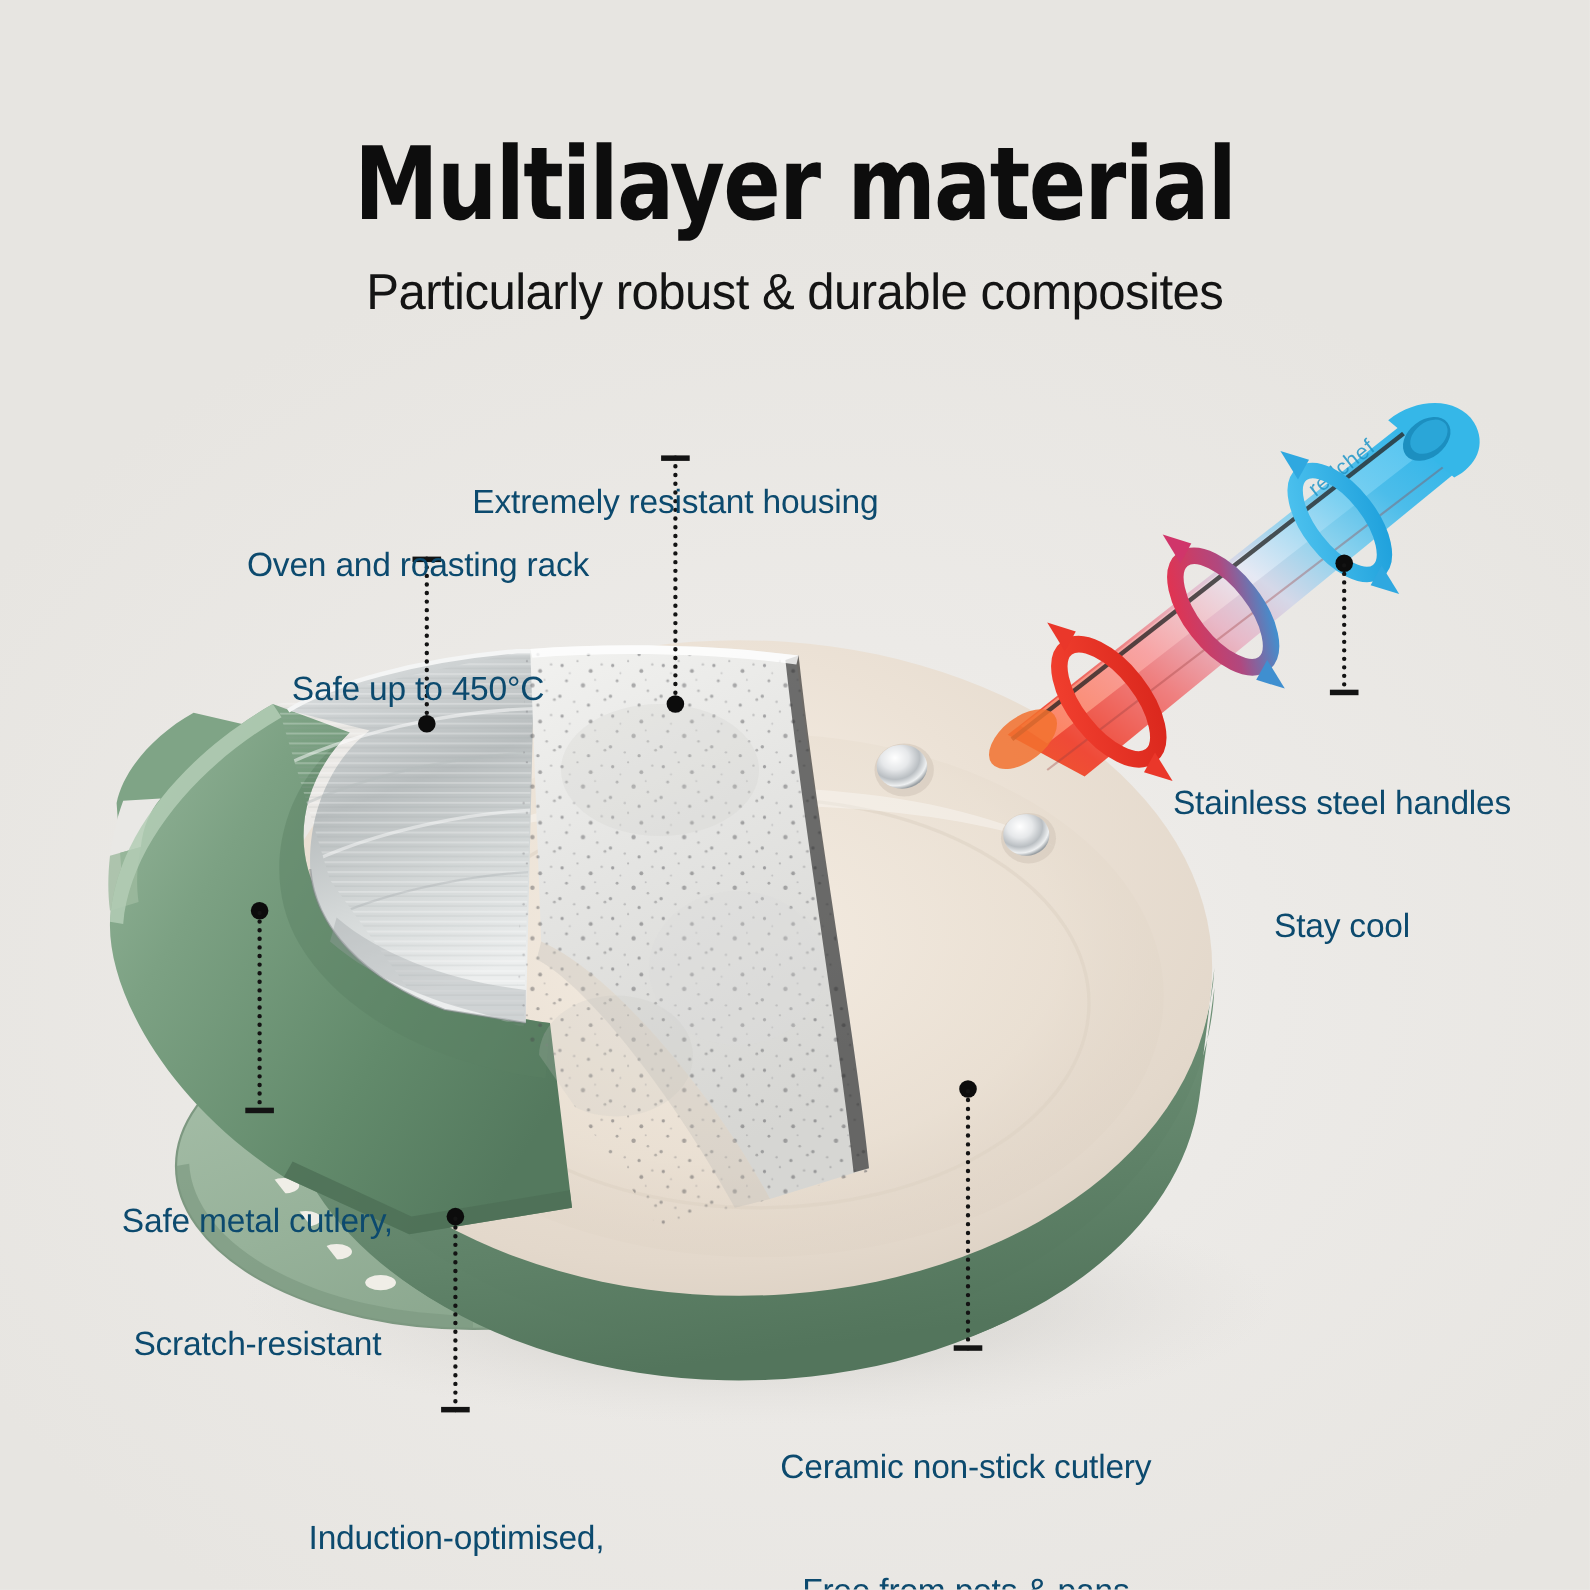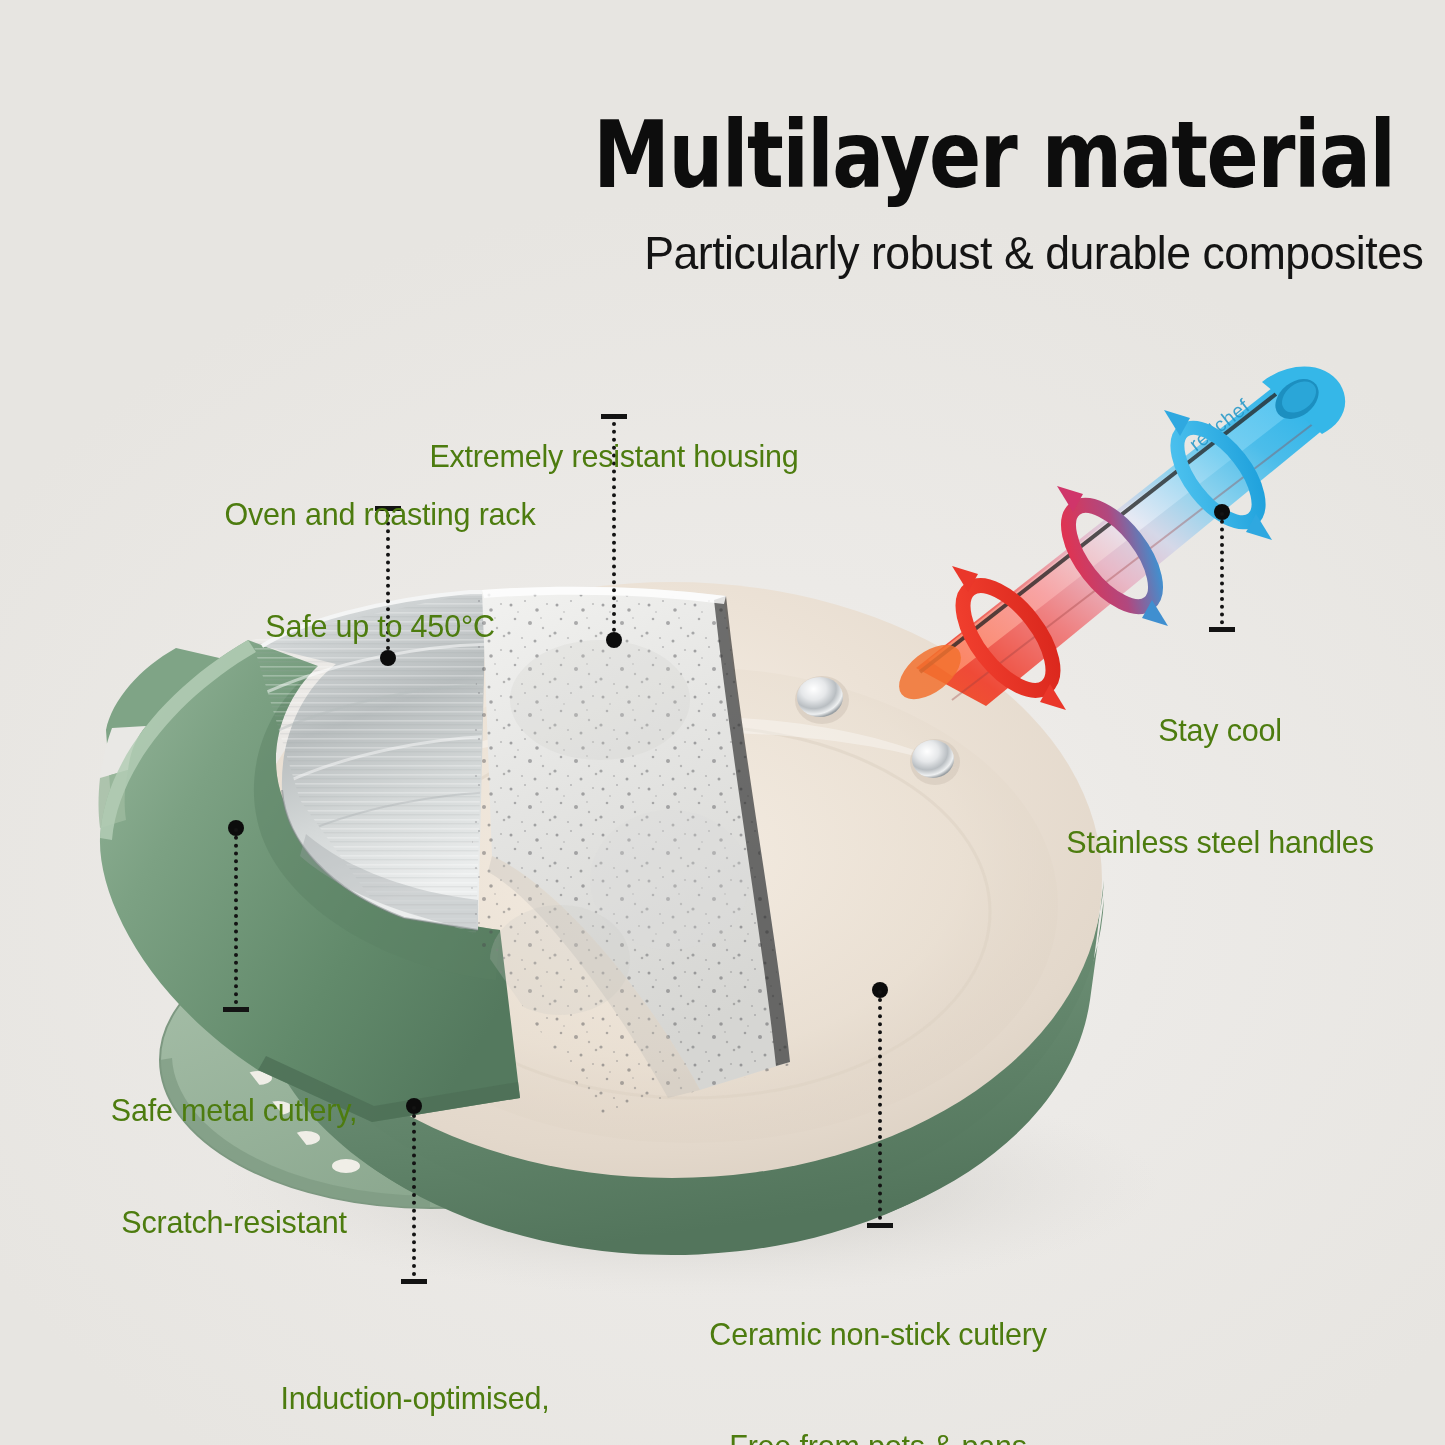--- a/index.html
+++ b/index.html
@@ -14,21 +14,21 @@
     background:
       radial-gradient(ellipse 900px 700px at 52% 62%, #f2f1ee 0%, #eceae7 45%, #e7e5e1 100%),
       #eae9e6;
     position:relative;
     color:#1a1a1a;
   }
 
   #stage { position:absolute; inset:0; }
 
   
-  .header { position:absolute; top:0; left:0; width:100%; text-align:right; }
+  .header { position:absolute; top:12px; left:0; width:100%; text-align:center; }
 
   .title {
     font-family:"Liberation Sans Narrow","DejaVu Sans Condensed","Liberation Sans", sans-serif;
     font-weight:700;
     font-size:92px;
     letter-spacing:-1.5px;
     line-height:1;
     color:#0d0d0d;
     margin-top:110px;
     transform:scaleX(0.93);
@@ -41,21 +41,21 @@
     margin-top:24px;
     letter-spacing:-0.5px;
     transform:scaleX(0.97);
   }
 
   
   .label {
     position:absolute;
     font-size:30.5px;
     line-height:1.22;
-    color:#4d7c0f;
+    color:#0c4a6e;
     letter-spacing:-0.2px;
     white-space:pre;
   }
   .label.c  { text-align:center; }
 
   
   .leader { position:absolute; }
   .leader .stem {
     position:absolute; left:50%; top:0;
     width:0; height:100%;
@@ -536,22 +536,22 @@
   <div class="label c" style="left:314px; top:364px; width:600px;">
     <div>Extremely resistant housing</div>
   </div>
 
   <div class="label c" style="left:100px; top:422px; width:560px;text-align:center;">
     <div>Oven and roasting rack</div>
     <div>Safe up to 450°C</div>
   </div>
 
   <div class="label c" style="left:1000px; top:638px; width:440px;">
+    <div>Stainless steel handles</div>
     <div>Stay cool</div>
-    <div>Stainless steel handles</div>
   </div>
 
   <div class="label c" style="left:24px; top:1018px; width:420px;">
     <div>Safe metal cutlery,</div>
     <div>Scratch-resistant</div>
   </div>
 
   <div class="label c" style="left:184px; top:1306px; width:462px;">
     <div>Induction-optimised,</div>
     

